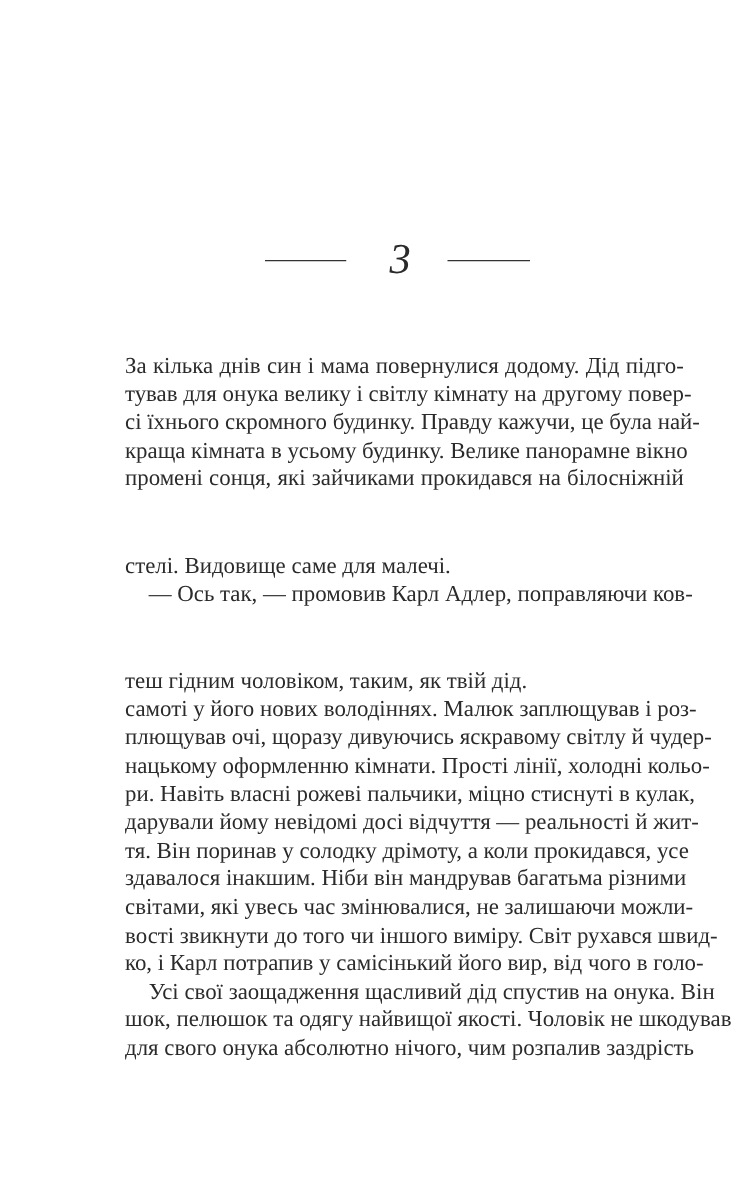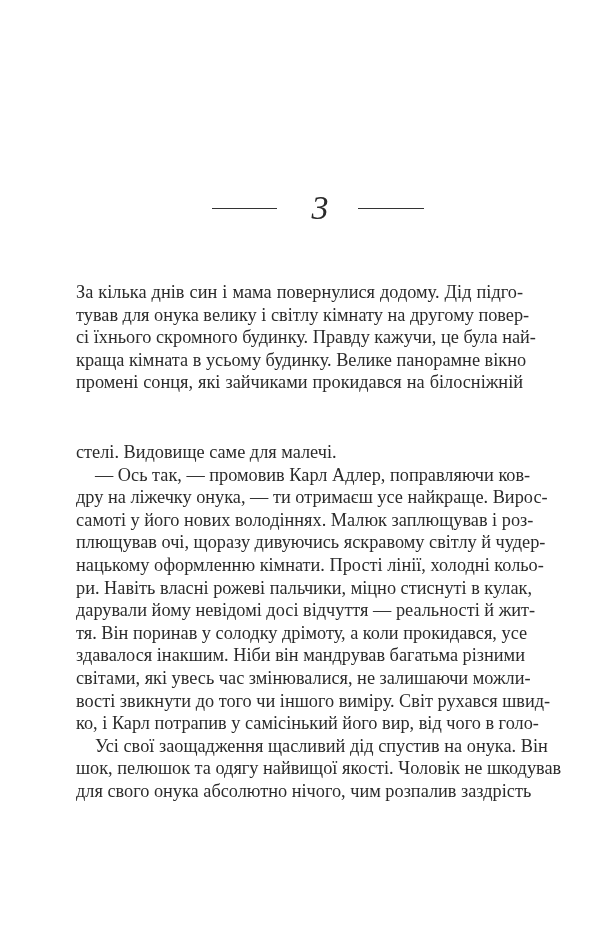--- a/index.html
+++ b/index.html
@@ -13,21 +13,21 @@
     position: absolute; top: 186px; left: 0; width: 600px; height: 44px;
   }
   .dash { position: absolute; top: 22px; height: 1.2px; background: #333; }
   .dash.left { left: 212px; width: 65px; }
   .dash.right { left: 358px; width: 66px; }
   .chap-num {
     position: absolute; left: 306px; top: 2px; width: 28px; text-align: center;
     font-style: italic; font-size: 34px; line-height: 40px; color: #2a2a2a;
   }
   .text {
-    position: absolute; left: 76px; top: 281px; width: 447px;
+    position: absolute; left: 100px; top: 281px; width: 447px;
     font-size: 18.3px; line-height: 22.6px;
   }
   .line {
     display: block; white-space: nowrap; text-align: justify;
     text-align-last: justify; height: 22.6px; overflow: visible;
   }
   .line.last { text-align-last: left; margin-top: 47px; }
   .line.indent { padding-left: 19px; }
 </style>
 </head>
@@ -40,21 +40,21 @@
 </div>
 
 <div class="text" id="body-text">
     <span class="line">За кілька днів син і мама повернулися додому. Дід підго-</span>
     <span class="line">тував для онука велику і світлу кімнату на другому повер-</span>
     <span class="line">сі їхнього скромного будинку. Правду кажучи, це була най-</span>
     <span class="line">краща кімната в усьому будинку. Велике панорамне вікно</span>
     <span class="line">промені сонця, які зайчиками прокидався на білосніжній</span>
     <span class="line last">стелі. Видовище саме для малечі.</span>
     <span class="line indent">— Ось так, — промовив Карл Адлер, поправляючи ков-</span>
-    <span class="line">дру на ліжечку онука, — ти отримаєш усе найкраще. Вирос-</span>
+    <span class="line last">теш гідним чоловіком, таким, як твій дід.</span>
     <span class="line">самоті у його нових володіннях. Малюк заплющував і роз-</span>
     <span class="line">плющував очі, щоразу дивуючись яскравому світлу й чудер-</span>
     <span class="line">нацькому оформленню кімнати. Прості лінії, холодні кольо-</span>
     <span class="line">ри. Навіть власні рожеві пальчики, міцно стиснуті в кулак,</span>
     <span class="line">дарували йому невідомі досі відчуття — реальності й жит-</span>
     <span class="line">тя. Він поринав у солодку дрімоту, а коли прокидався, усе</span>
     <span class="line">здавалося інакшим. Ніби він мандрував багатьма різними</span>
     <span class="line">світами, які увесь час змінювалися, не залишаючи можли-</span>
     <span class="line">вості звикнути до того чи іншого виміру. Світ рухався швид-</span>
     <span class="line">ко, і Карл потрапив у самісінький його вир, від чого в голо-</span>

